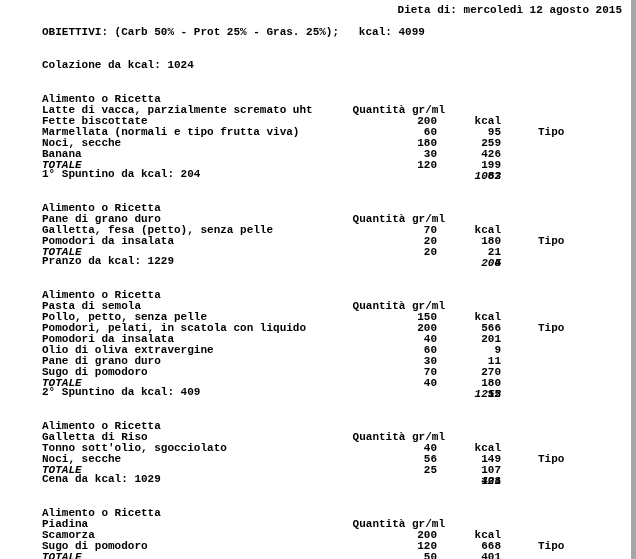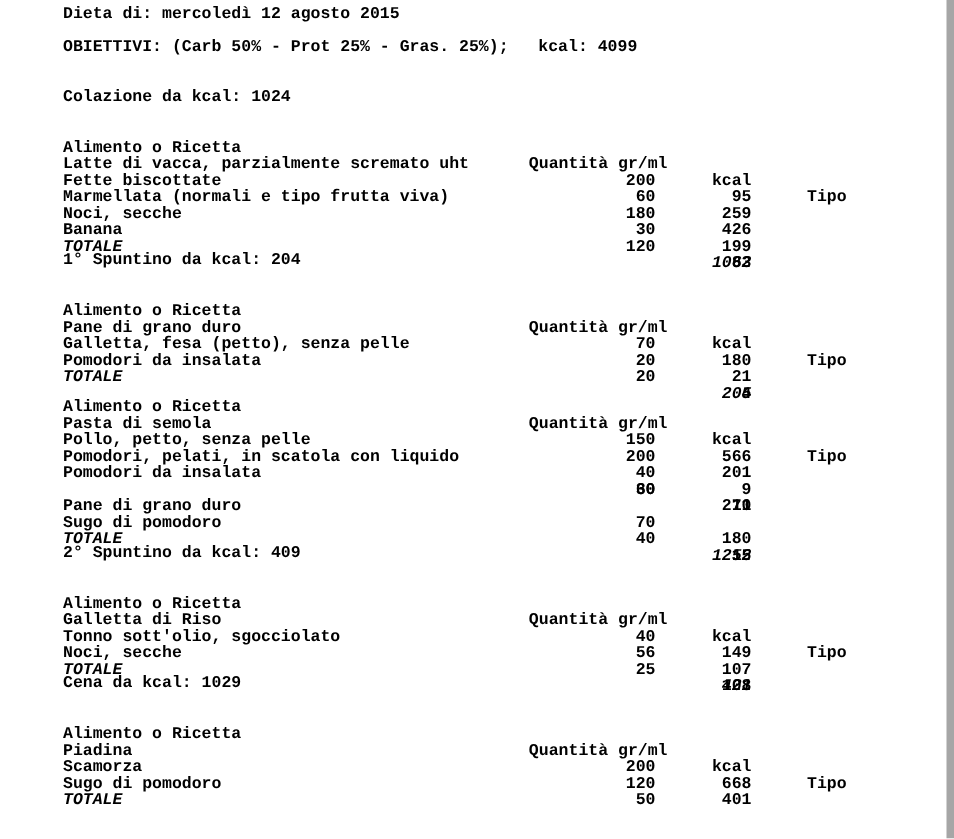--- a/index.html
+++ b/index.html
@@ -21,21 +21,21 @@
   .content {
     position: absolute;
     left: 42px;
     top: 5px;
     width: 580px;
   }
   .line {
     height: 11px;
     white-space: pre;
   }
-  .date-line { margin-bottom: 11px; }
+  .date-line { margin-bottom: 11px; text-align: right; }
   .objectives-line { margin-bottom: 22px; }
 
   .meal { margin-bottom: 9px; }
   .meal-title { height: 11px; margin-bottom: 12px; white-space: pre; }
   .meal-title span { }
 
   .trow {
     position: relative;
     height: 11px;
     white-space: pre;
@@ -134,20 +134,21 @@
     <span class="c-qty">20</span>
     <span class="c-kcal">4</span>
   </div>
 <div class="trow total">
       <span class="c-name">TOTALE</span>
       <span class="c-kcal">205</span>
     </div>
   </section>
 
   <section class="meal">
+    <div class="meal-title"><span>Pranzo da kcal: 1229</span></div>
     <div class="trow thead">
       <span class="c-name">Alimento o Ricetta</span>
       <span class="c-qty">Quantità gr/ml</span>
       <span class="c-kcal">kcal</span>
       <span class="c-tipo">Tipo</span>
     </div>
 
   <div class="trow">
     <span class="c-name">Pasta di semola</span>
     <span class="c-qty">150</span>
@@ -166,20 +167,21 @@
     <span class="c-kcal">9</span>
   </div>
 
   <div class="trow">
     <span class="c-name">Pomodori da insalata</span>
     <span class="c-qty">60</span>
     <span class="c-kcal">11</span>
   </div>
 
   <div class="trow">
+    <span class="c-name">Olio di oliva extravergine</span>
     <span class="c-qty">30</span>
     <span class="c-kcal">270</span>
   </div>
 
   <div class="trow">
     <span class="c-name">Pane di grano duro</span>
     <span class="c-qty">70</span>
     <span class="c-kcal">180</span>
   </div>
 

